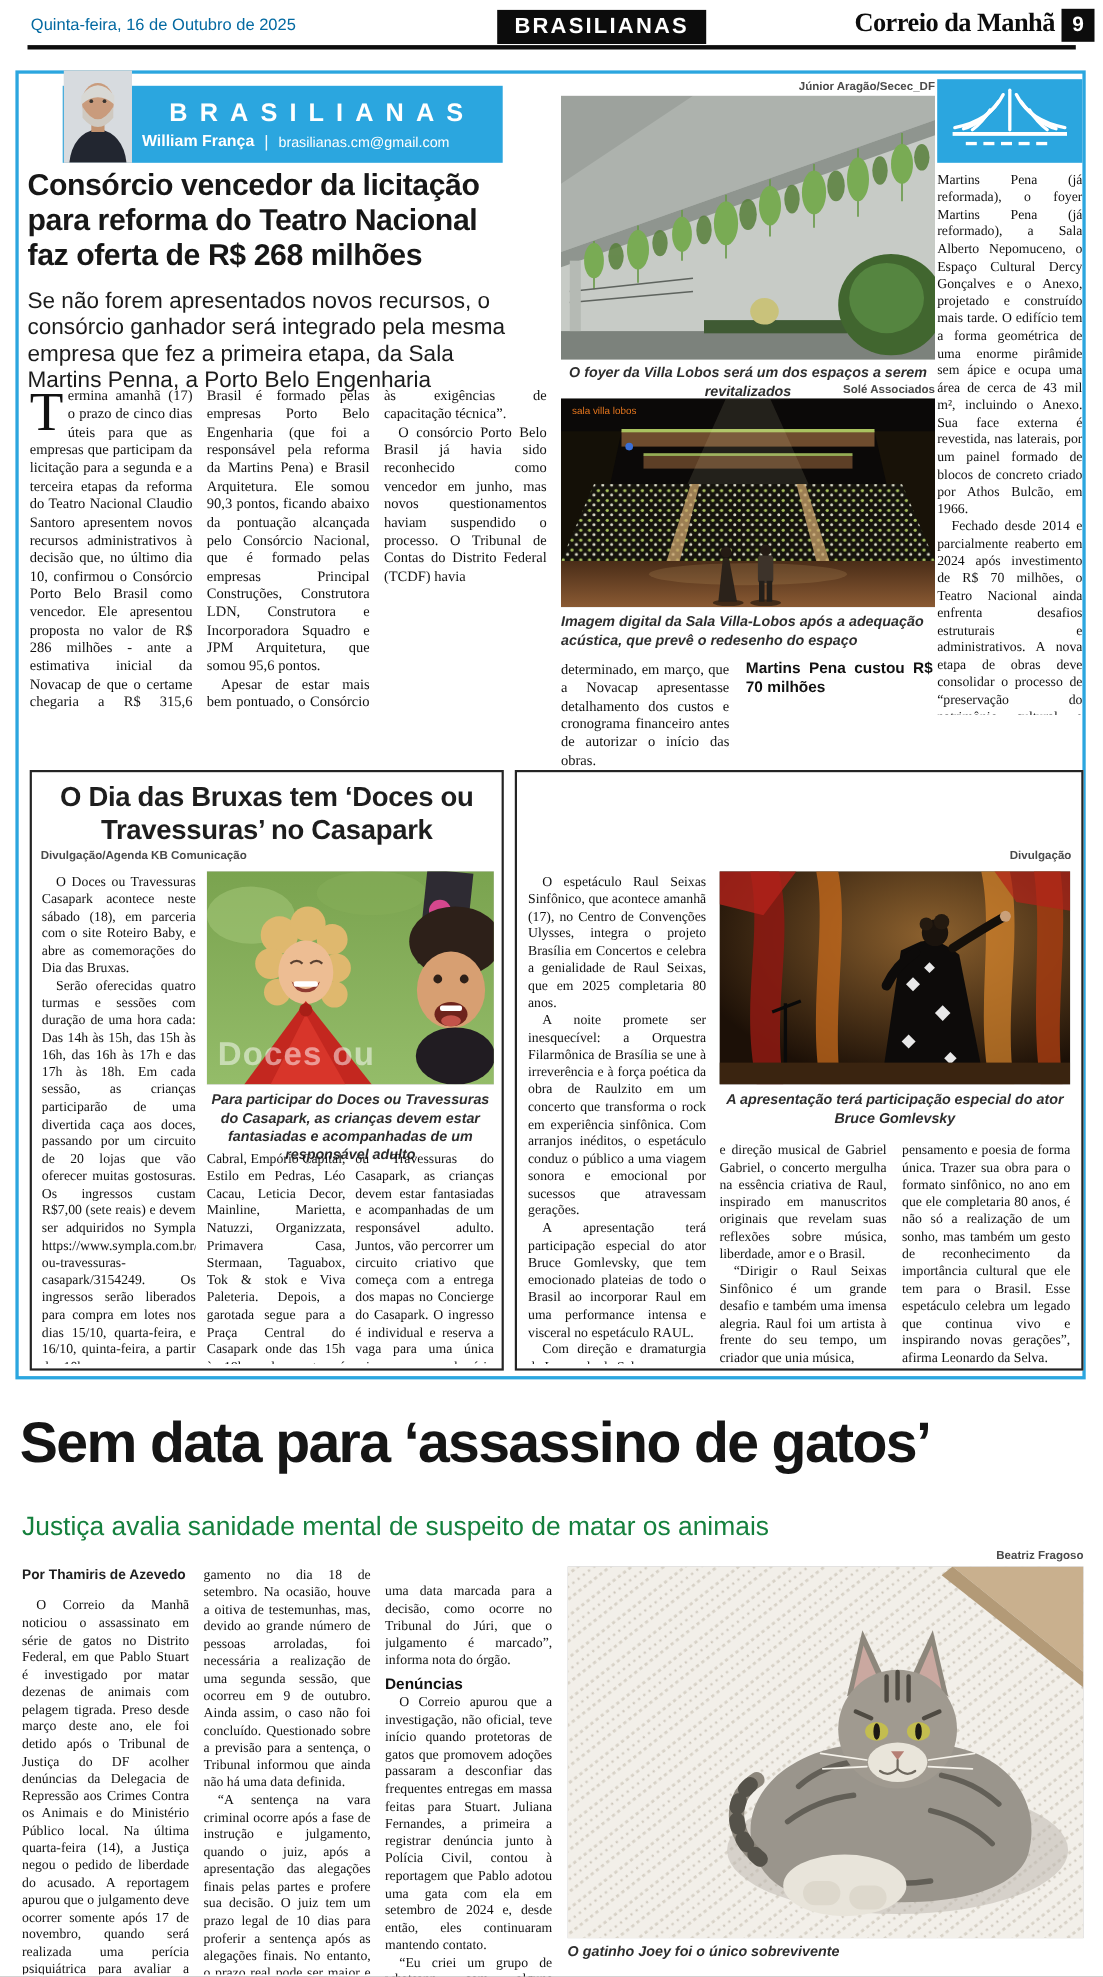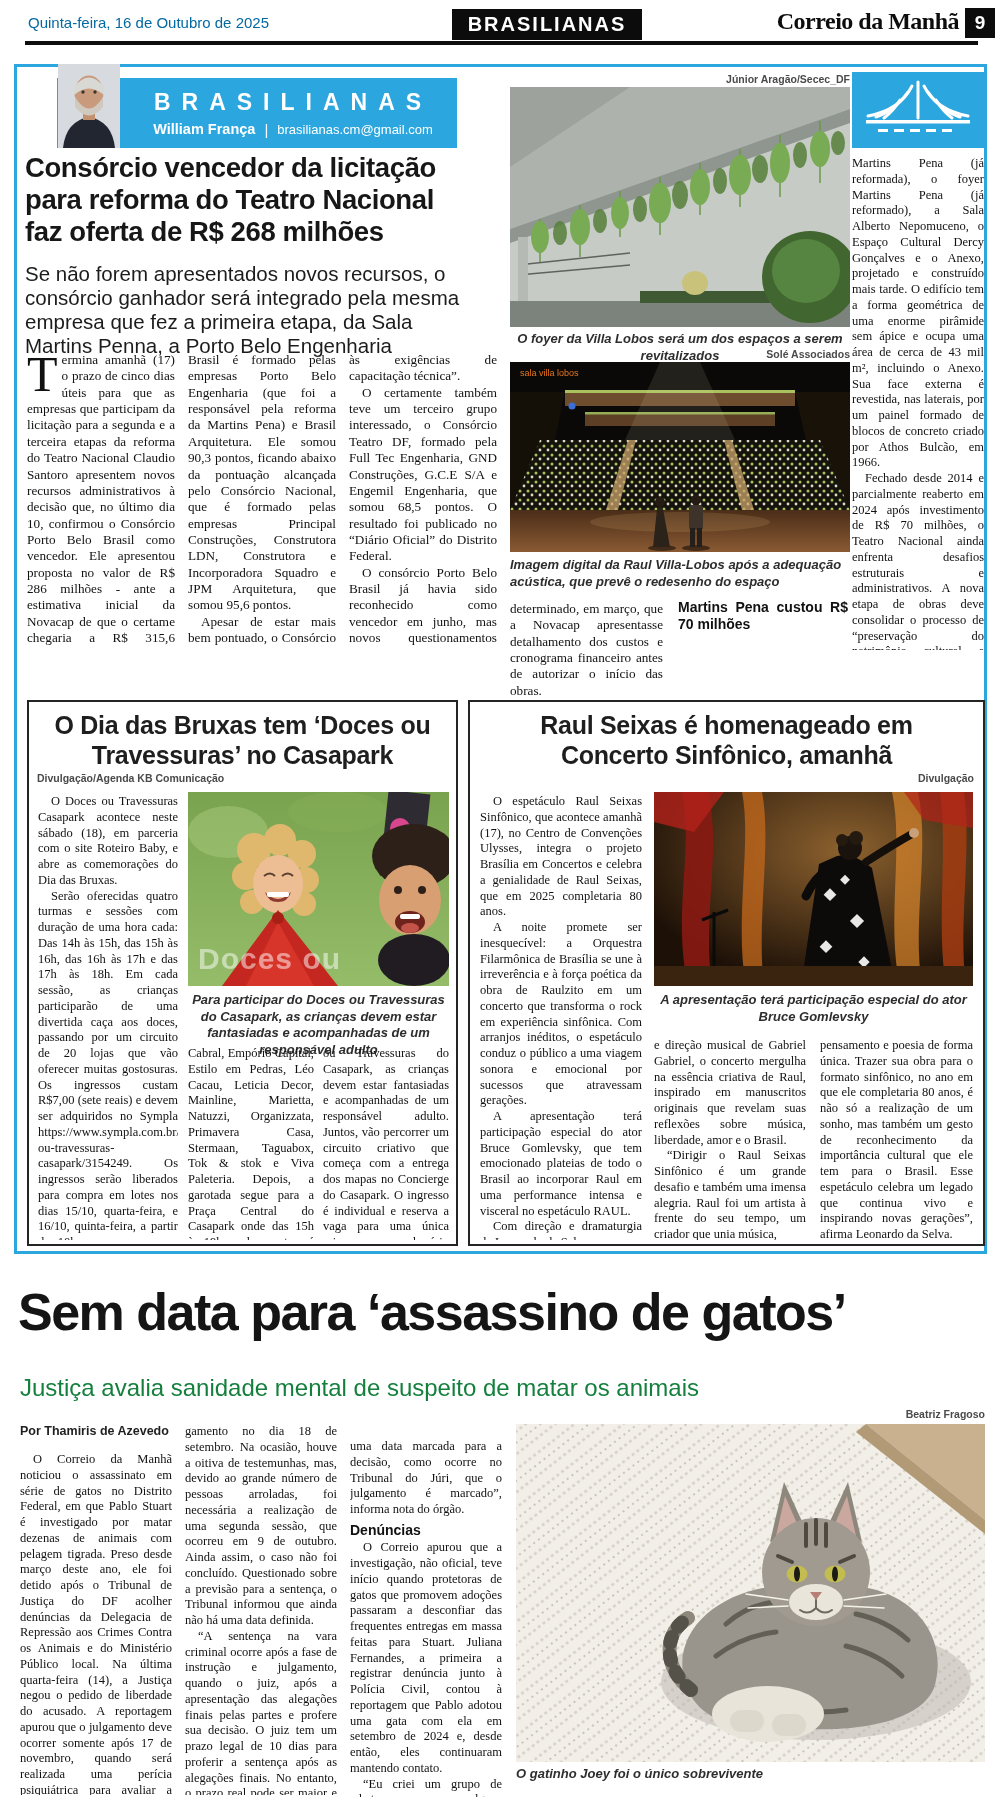--- a/index.html
+++ b/index.html
@@ -21,21 +21,21 @@
   #hdr-paper{right:44px;top:8px;font:700 24px "Liberation Serif",serif;letter-spacing:-0.5px;color:#0d0d0d}
   #hdr-pagenum{right:8px;top:8px;width:30px;height:30px;background:#0c0c0c;color:#fff;
        font:700 19px "Liberation Sans",sans-serif;display:flex;align-items:center;justify-content:center}
   #hdr-rule{left:25px;top:41px;width:953px;height:4px;background:#0d0d0d}
 
   
   #blue-frame{left:14px;top:64px;width:973px;height:1190px;border:3px solid var(--accent-blue)}
   #banner{left:57px;top:78px;width:400px;height:70px;background:var(--accent-blue);color:#fff;
        padding-left:72px;display:flex;flex-direction:column;justify-content:center;gap:5px}
   #banner-title{font:600 23px "Liberation Sans",sans-serif;letter-spacing:11px;text-align:center;white-space:nowrap}
-  #banner-sub{display:flex;align-items:center;justify-content:center;gap:9px}
+  #banner-sub{display:flex;align-items:center;gap:9px}
   #banner-author{font:700 14.5px "Liberation Sans",sans-serif}
   #banner-sep{font:400 15px "Liberation Sans",sans-serif;opacity:.95}
   #banner-email{font:400 13px "Liberation Sans",sans-serif}
   #wf-photo{left:58px;top:64px;width:62px;height:84px}
   #wf-photo svg{display:block;width:100%;height:100%}
 
   
   #headline1{left:25px;top:152px;width:440px;font:600 27.5px "Liberation Sans",sans-serif;
        line-height:1.17;letter-spacing:-0.4px;color:#171717}
   #deck1{left:25px;top:262px;width:438px;font:400 20.5px "Liberation Sans",sans-serif;
@@ -144,21 +144,20 @@
     <div class="a1col">
       <p><span class="dropcap">T</span><span>ermina amanhã (17) o prazo de cinco dias úteis para que as empresas que participam da licitação para a segunda e a terceira etapas da reforma do Teatro Nacional Claudio Santoro apresentem novos recursos administrativos à decisão que, no último dia 10, confirmou o Consórcio Porto Belo Brasil como vencedor. Ele apresentou proposta no valor de R$ 286 milhões - ante a estimativa inicial da Novacap de que o certame chegaria a R$ 315,6 milhões.</span></p>
 
     </div>
     <div class="a1col">
       <p>Brasil é formado pelas empresas Porto Belo Engenharia (que foi a responsável pela reforma da Martins Pena) e Brasil Arquitetura. Ele somou 90,3 pontos, ficando abaixo da pontuação alcançada pelo Consórcio Nacional, que é formado pelas empresas Principal Construções, Construtora LDN, Construtora e Incorporadora Squadro e JPM Arquitetura, que somou 95,6 pontos.</p>
       <p>Apesar de estar mais bem pontuado, o Consórcio Nacional foi inabilitado. Segundo a comissão de licitação, “constatou-se o não atendimento</p>
     </div>
     <div class="a1col">
       <p>às exigências de capacitação técnica”.</p>
-      <p>O certamente também teve um terceiro grupo interessado, o Consórcio Teatro DF, formado pela Full Tec Engenharia, GND Construções, G.C.E S/A e Engemil Engenharia, que somou 68,5 pontos. O resultado foi publicado no “Diário Oficial” do Distrito Federal.</p>
       <p>O consórcio Porto Belo Brasil já havia sido reconhecido como vencedor em junho, mas novos questionamentos haviam suspendido o processo. O Tribunal de Contas do Distrito Federal (TCDF) havia</p>
     </div>
   </div>
 
   <div class="abs credit" id="credit1">Júnior Aragão/Secec_DF</div>
 
   <div class="abs photo" id="photo1">
     <svg viewBox="0 0 340 240">
       <rect width="340" height="240" fill="#c7cbc6"></rect>
       <polygon points="0,0 340,0 340,22 0,142" fill="#adb2ad"></polygon>
@@ -242,21 +241,21 @@
       <path d="M143,185 L147,147 Q150,143 153,147 L160,185 Z" fill="#2b221a"></path>
       <circle cx="186" cy="138" r="5" fill="#241b14"></circle>
       <rect x="179" y="143" width="14" height="25" rx="3" fill="#3d332a"></rect>
       <rect x="180" y="166" width="5" height="19" fill="#241f1a"></rect>
       <rect x="187" y="166" width="5" height="19" fill="#241f1a"></rect>
       <circle cx="62" cy="44" r="3.5" fill="#3a6fd8"></circle>
       <text x="10" y="14" font-family="Liberation Sans, sans-serif" font-size="9" fill="#e5761e">sala villa lobos</text>
     </svg>
   </div>
 
-  <div class="abs cap" id="caption2">Imagem digital da Raul Villa-Lobos após a adequação acústica, que prevê o redesenho do espaço</div>
+  <div class="abs cap" id="caption2">Imagem digital da Sala Villa-Lobos após a adequação acústica, que prevê o redesenho do espaço</div>
 
   <div class="abs serif" id="a1col4">
     <p>determinado, em março, que a Novacap apresentasse detalhamento dos custos e cronograma financeiro antes de autorizar o início das obras.</p>
   </div>
   <div class="abs serif" id="a1col5">
     <div class="col-subhead">Martins Pena custou R$ 70 milhões</div>
   </div>
 
   <div class="abs" id="cathedral-logo">
     <svg viewBox="0 0 132 76">
@@ -341,21 +340,20 @@
 
   <div class="abs serif-sm" id="bx-col2">
     <p>Cabral, Empório Capital, Estilo em Pedras, Léo Cacau, Leticia Decor, Mainline, Marietta, Natuzzi, Organizzata, Primavera Casa, Stermaan, Taguabox, Tok &amp; stok e Viva Paleteria. Depois, a garotada segue para a Praça Central do Casapark onde das 15h às 19h, onde acontecerá um encontro divertido com os personagens do Dia das Bruxas.</p>
 
   </div>
   <div class="abs serif-sm" id="bx-col3">
     <p>ou Travessuras do Casapark, as crianças devem estar fantasiadas e acompanhadas de um responsável adulto. Juntos, vão percorrer um circuito criativo que começa com a entrega dos mapas no Concierge do Casapark. O ingresso é individual e reserva a vaga para uma única criança no horário agendado. Os adultos que acompanham as crianças não precisam adquirir ingressos.</p>
   </div>
 
   <div class="abs art-box" id="box-raul"></div>
-  <div class="abs box-title" id="rl-title">Raul Seixas é homenageado em Concerto Sinfônico, amanhã</div>
   <div class="abs credit" id="rl-credit">Divulgação</div>
 
   <div class="abs serif-sm" id="rl-col1">
     <p class="ind">O espetáculo Raul Seixas Sinfônico, que acontece amanhã (17), no Centro de Convenções Ulysses, integra o projeto Brasília em Concertos e celebra a genialidade de Raul Seixas, que em 2025 completaria 80 anos.</p>
     <p>A noite promete ser inesquecível: a Orquestra Filarmônica de Brasília se une à irreverência e à força poética da obra de Raulzito em um concerto que transforma o rock em experiência sinfônica. Com arranjos inéditos, o espetáculo conduz o público a uma viagem sonora e emocional por sucessos que atravessam gerações.</p>
     <p>A apresentação terá participação especial do ator Bruce Gomlevsky, que tem emocionado plateias de todo o Brasil ao incorporar Raul em uma performance intensa e visceral no espetáculo RAUL.</p>
     <p>Com direção e dramaturgia de Leonardo da Selva</p>
   </div>
 
   <div class="abs photo" id="rl-photo">

